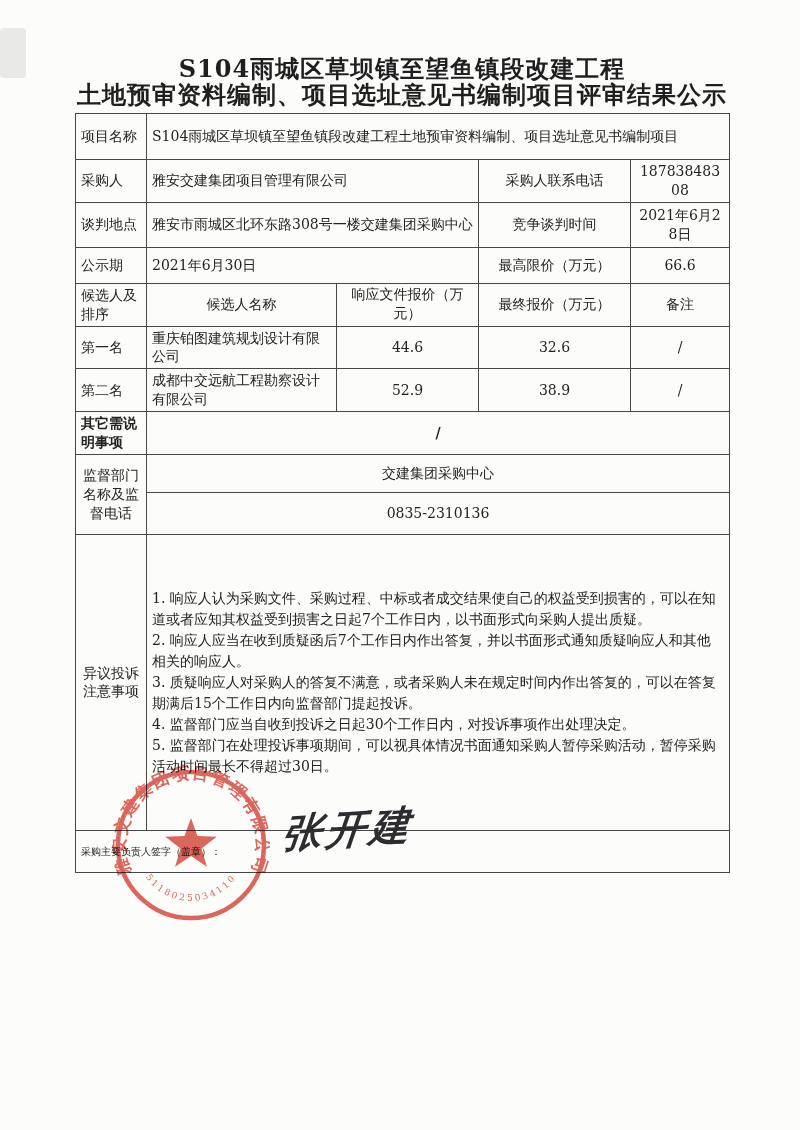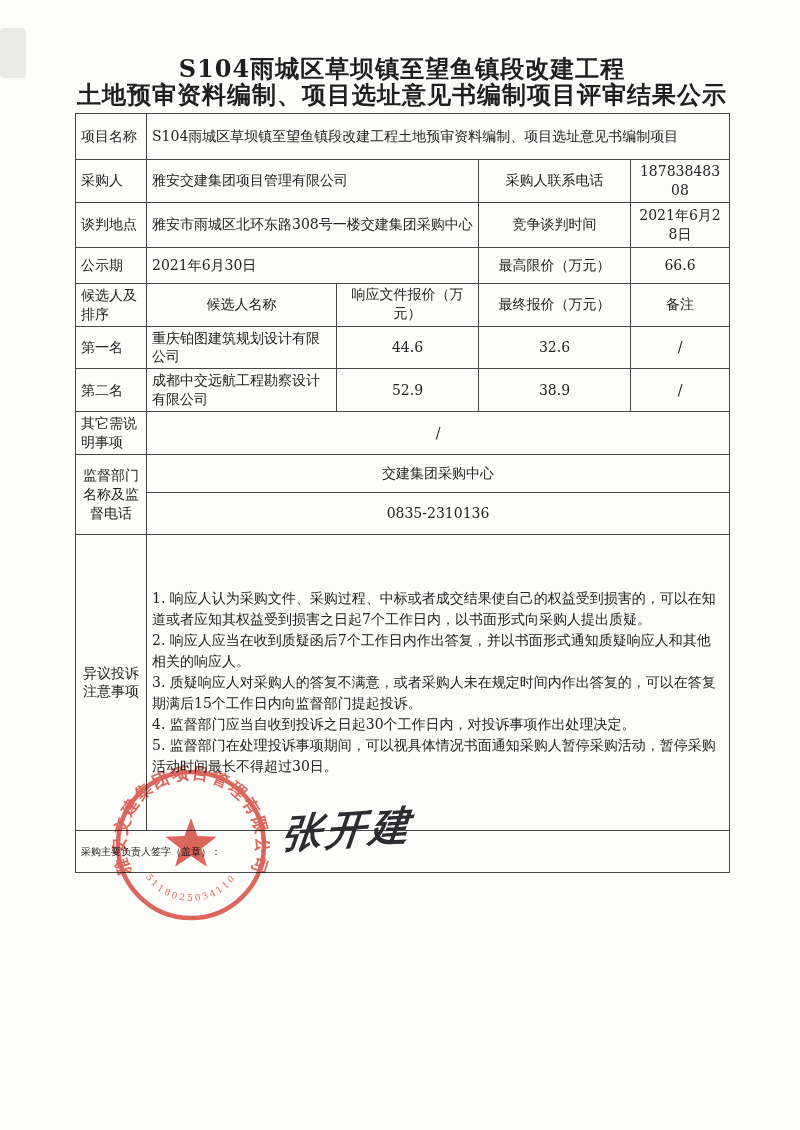--- a/index.html
+++ b/index.html
@@ -59,21 +59,21 @@
   td.pad-wide { padding-left: 14px; padding-right: 14px; font-family: Liberation Mono, monospace; }
   td.objection-cell { padding: 8px 6px 8px 7px; }
   .objection-item { line-height: 21px; }
   tr.r1  { height: 46px; }
   tr.r2  { height: 41px; }
   tr.r3  { height: 45px; }
   tr.r4  { height: 36px; }
   tr.r5  { height: 39px; }
   tr.r6  { height: 39px; }
   tr.r7  { height: 39px; }
-  tr.r8  { height: 42px; }
+  tr.r8  { height: 42px; font-weight: bold; }
   tr.r9a { height: 38px; }
   tr.r9b { height: 42px; }
   tr.r10 { height: 296px; }
   tr.r11 { height: 42px; }
   td.signrow { padding-left: 3px; font-size: 10px; }
   .seal {
     position: absolute;
     left: 112px;
     top: 766px;
     width: 158px;

